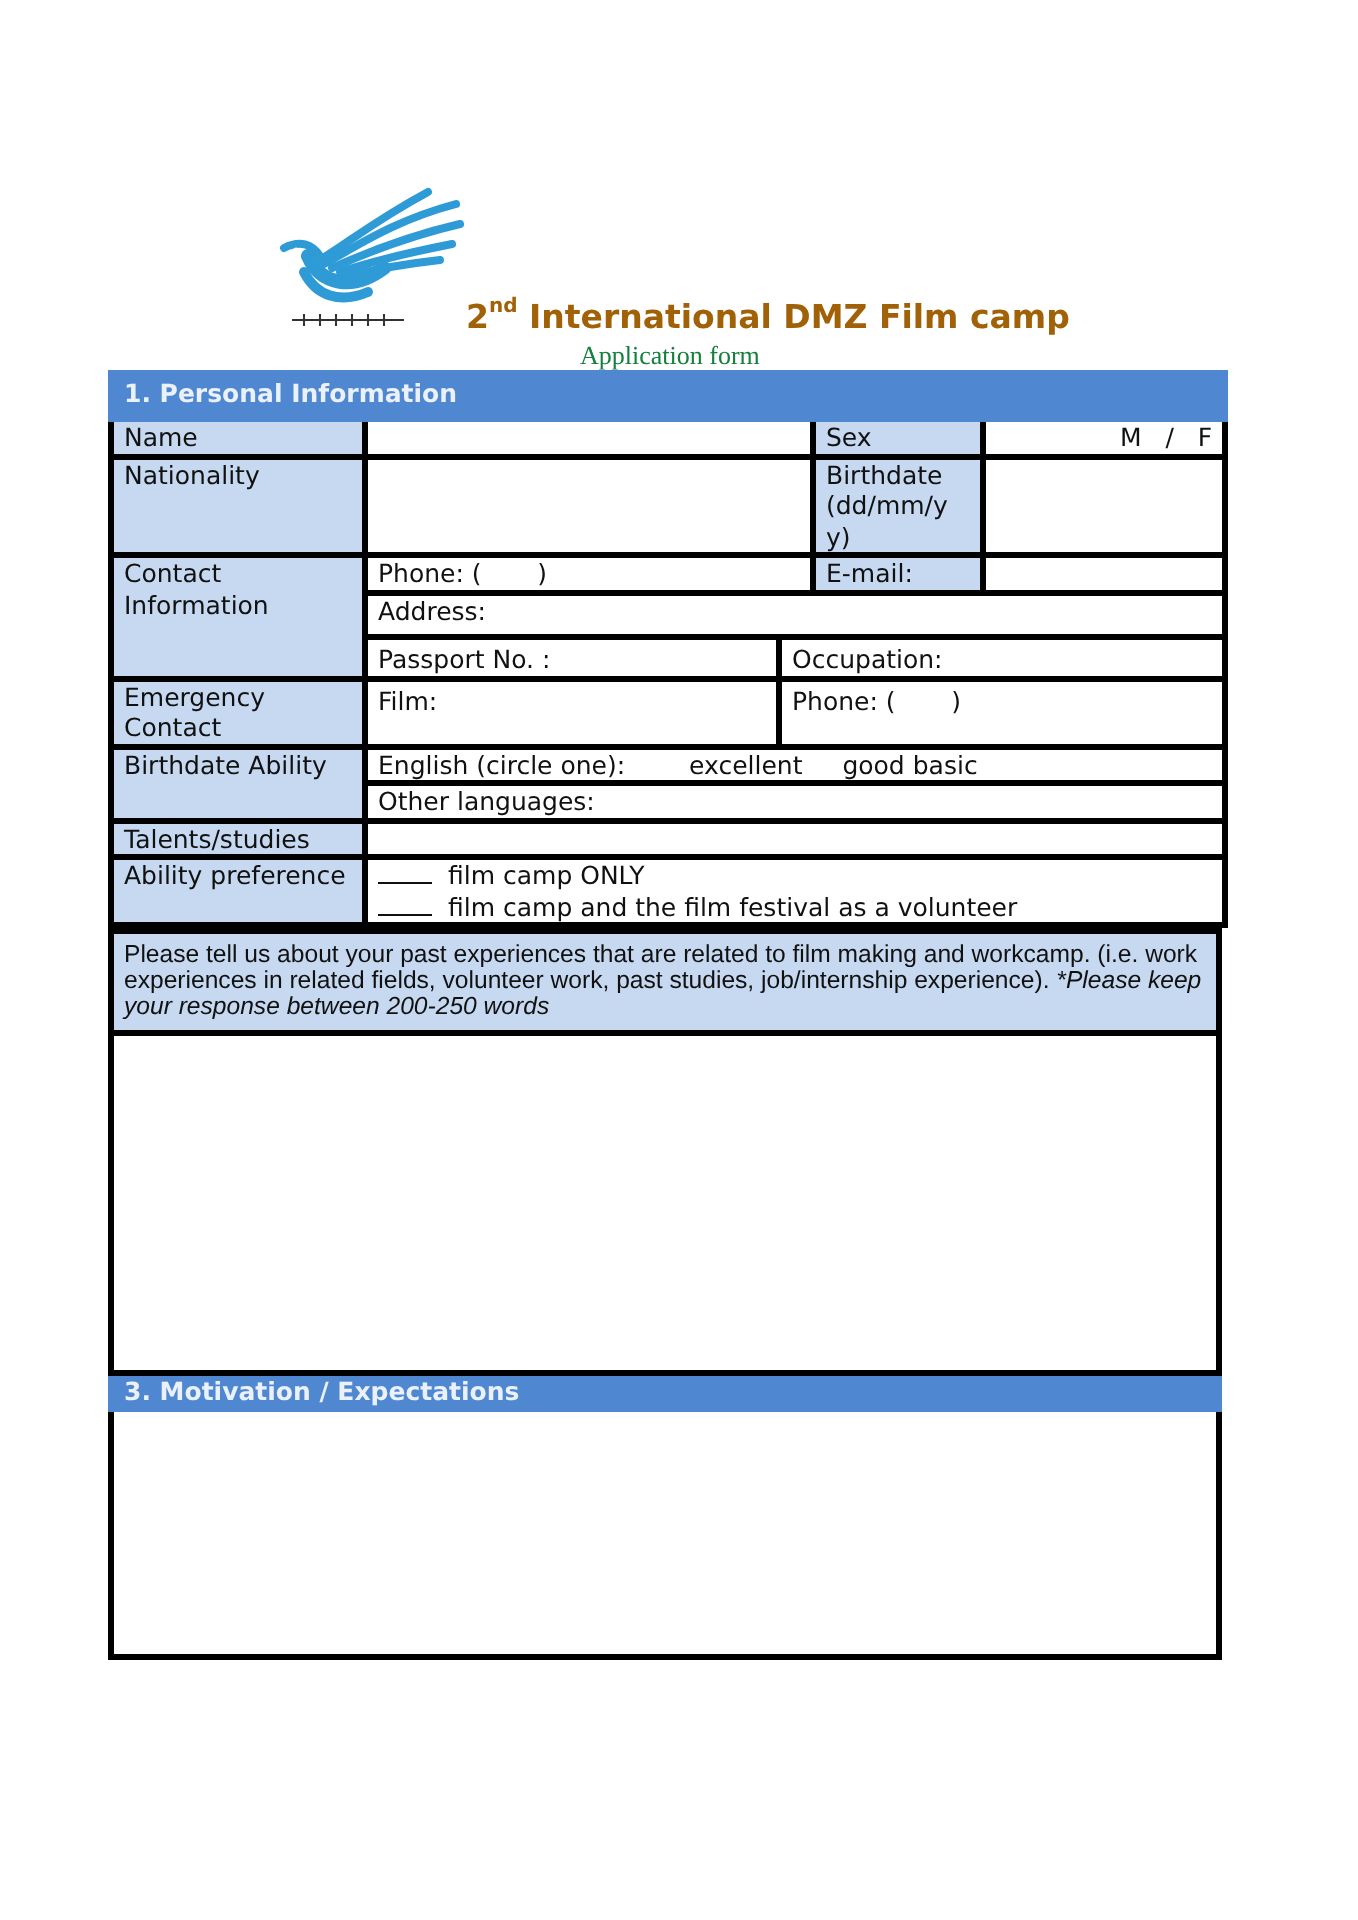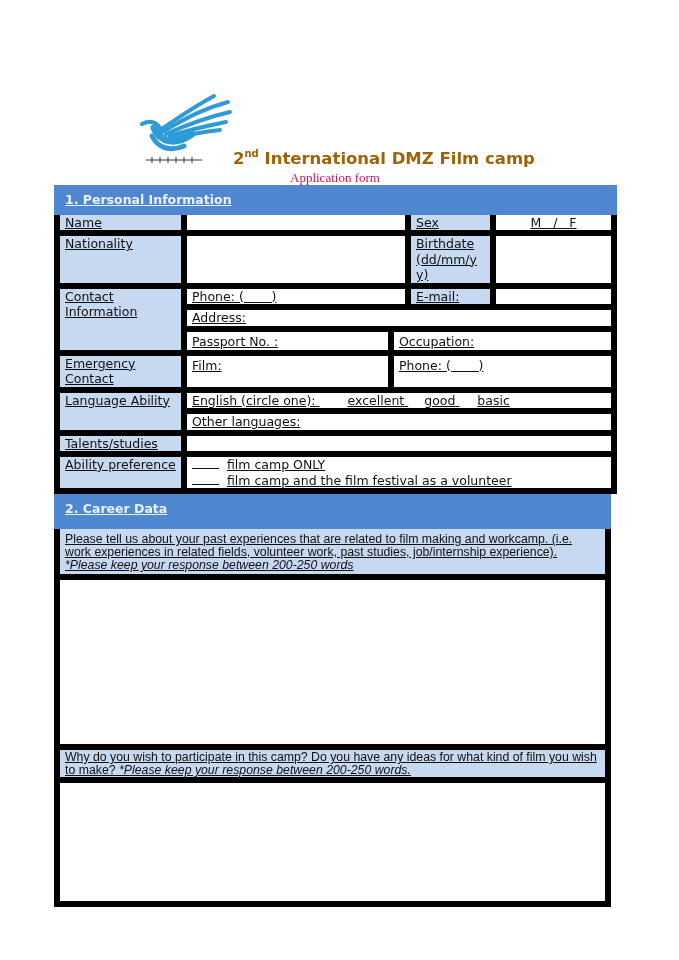--- a/index.html
+++ b/index.html
@@ -3,31 +3,31 @@
 <meta charset="utf-8">
 <style>
   html, body { margin:0; padding:0; background:#ffffff; }
   body { width:679px; height:960px; position:relative; overflow:hidden;
          font-family:"DejaVu Sans", sans-serif; color:#111; }
   .logo { position:absolute; left:136px; top:92px; width:100px; height:72px; }
   .title { position:absolute; left:233px; top:149px; font-family:"DejaVu Sans", sans-serif;
            font-weight:bold; font-size:16.5px; color:#a16207; white-space:nowrap; }
   .title sup { font-size:10px; vertical-align:top; position:relative; top:-1px; }
   .subtitle { position:absolute; left:290px; top:170px; font-family:"Liberation Serif", serif;
-              font-size:13px; color:#be185d; }
+              font-size:13px; color:#15803d; }
   .frame { position:absolute; left:54px; top:185px; width:557px; }
   table { border-collapse:collapse; width:557px; table-layout:fixed; }
-  td { border:6px solid #000000; font-size:12.5px; line-height:15.5px; padding:0 5px;
-       vertical-align:top; overflow:hidden;text-decoration:underline; }
+  td { border:3px solid #000000; font-size:12.5px; line-height:15.5px; padding:0 5px;
+       vertical-align:top; overflow:hidden; }
   td.lab { background:#c6d9f1; }
   td.hdr { background:#4f87d0; color:#eaf1fb; font-weight:bold; font-size:12.5px;
            padding:1px 5px; border-color:#4f87d0; }
   .sans2 { font-family:"Liberation Sans", sans-serif; font-size:12.3px; line-height:13px; }
   .blank { border-bottom:1px solid #111; display:inline-block; width:27px; height:11px; margin-right:8px; }
-  .center { text-align:center; }
+  .center { text-align:right; }
   i { font-style:italic; }
 </style>
 </head>
 <body>
 
 <div class="logo">
   <svg width="100" height="72" viewBox="0 0 100 72">
     <g fill="none" stroke="#2e9bd6" stroke-linecap="round">
       <path d="M6 32 C14 28 20 30 24 36" stroke-width="4"></path>
       <path d="M18 36 C24 50 40 54 56 42" stroke-width="7"></path>
@@ -84,26 +84,26 @@
   <tr style="height:21px">
     <td style="padding-top:2px">Passport No. :</td>
     <td colspan="3" style="padding-top:2px">Occupation:</td>
   </tr>
   <tr style="height:32px">
     <td class="lab">Emergency Contact</td>
     <td style="padding-top:2px">Film:</td>
     <td colspan="3" style="padding-top:2px;white-space:pre">Phone: (       )</td>
   </tr>
   <tr style="height:16px">
-    <td class="lab" rowspan="2" style="white-space:nowrap">Language Ability</td>
+    <td class="lab" rowspan="2" style="white-space:nowrap">Birthdate Ability</td>
     <td colspan="4" style="white-space:nowrap">
       <span>English (circle one):</span>
       <span style="margin-left:28px">excellent</span>
       <span style="margin-left:16px">good</span>
-      <span style="margin-left:18px">basic</span>
+      <span style="">basic</span>
     </td>
   </tr>
   <tr style="height:16px">
     <td colspan="4">Other languages:</td>
   </tr>
   <tr style="height:16px">
     <td class="lab">Talents/studies</td>
     <td colspan="4"></td>
   </tr>
   <tr style="height:32px">
@@ -111,30 +111,27 @@
     <td colspan="4">
       <div><span class="blank"></span><span>film camp ONLY</span></div>
       <div><span class="blank"></span><span>film camp and the film festival as a volunteer</span></div>
     </td>
   </tr>
 </tbody>
     </table>
 
 <table>
   <tbody>
-        <tr style="height:29px">
-    <td class="hdr">2. Career Data</td>
-  </tr>
   <tr style="height:51px">
     <td class="lab sans2" style="padding-top:4px"><span>Please tell us about your past experiences that are related to film making and workcamp. (i.e. work experiences in related fields, volunteer work, past studies, job/internship experience). </span><i>*Please keep your response between 200-250 words</i></td>
   </tr>
   <tr style="height:170px">
     <td></td>
   </tr>
-  <tr style="height:32px">
-    <td class="lab sans2" style="padding-top:1px"><span>Why do you wish to participate in this camp? Do you have any ideas for what kind of film you wish to make? </span><i>*Please keep your response between 200-250 words.</i></td>
+  <tr style="height:16px">
+    <td class="hdr" style="padding:0 5px;line-height:15px">3. Motivation / Expectations</td>
   </tr>
   <tr style="height:124px">
     <td></td>
   </tr>
 </tbody>
     </table>
 </div>
 
 </body></html>

